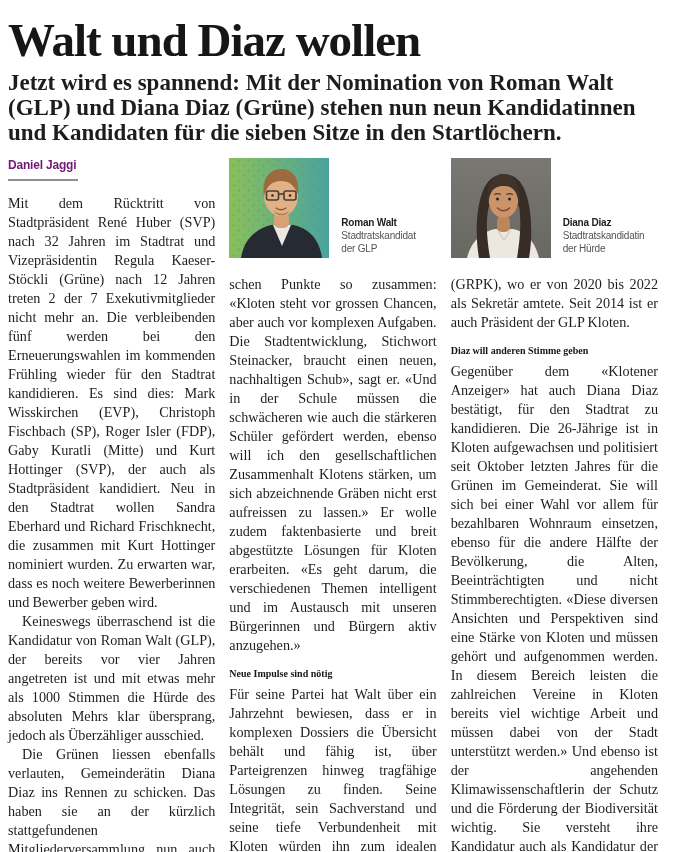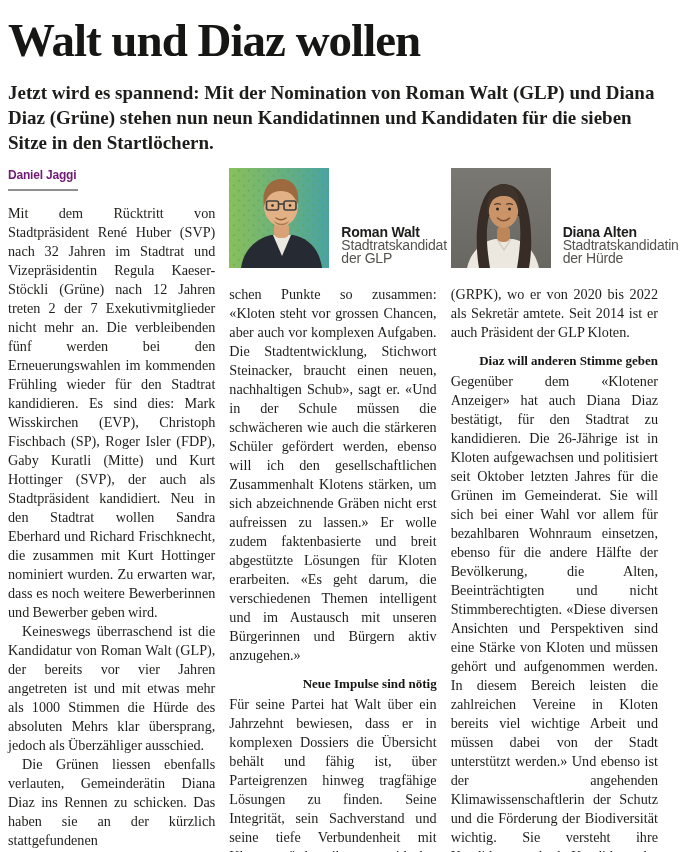--- a/index.html
+++ b/index.html
@@ -10,54 +10,53 @@
     color:#1d1d1b;
   }
   .page { width:682px; height:852px; padding:14px 24px 0 8px; }
 
   .headline {
     font-family:"Liberation Serif","DejaVu Serif",serif;
     font-weight:bold; font-size:47px; line-height:52px;
     letter-spacing:-1px; color:#161614;
   }
   .lead {
-    margin-top:14px; max-width:664px;
-    font-size:19px; line-height:25px; font-weight:bold; color:#1d1d1b;
+    margin-top:4px; max-width:664px;
+    font-size:23px; line-height:25px; font-weight:bold; color:#1d1d1b;
   }
 
   .content {
     display:grid; grid-template-columns:repeat(3,1fr); column-gap:14px;
     margin-top:13px;
   }
   .col { min-width:0; }
 
   .byline {
     font-family:"Liberation Sans","DejaVu Sans",sans-serif;
     font-weight:bold; font-size:12px; letter-spacing:-0.2px; color:#701a75;
   }
   .byline-rule { width:70px; height:2px; background:#8f8f8f; margin:7px 0 13px 0; }
 
   .figure { display:flex; align-items:flex-end; gap:12px; height:100px; margin-bottom:17px; }
   .photo { width:100px; height:100px; flex:0 0 100px; display:block; }
   .caption {
     font-family:"Liberation Sans","DejaVu Sans",sans-serif;
-    font-size:14px; line-height:13px; color:#55534f; padding-bottom:3px;
+    font-size:10px; line-height:13px; color:#55534f; padding-bottom:3px;
     letter-spacing:-0.2px;
   }
   .cap-name { font-weight:bold; color:#1d1d1b; }
 
   .para {
     font-size:14.2px; line-height:19px; text-align:justify;
     hyphens:auto; -webkit-hyphens:auto; word-spacing:-0.3px;
   }
   .indent { text-indent:14px; }
   .subhead {
-    font-size:13px; line-height:19px; font-weight:bold; color:#161614;
+    font-size:10px; line-height:19px; font-weight:bold; color:#161614;
     margin:9px 0 2px 0;
-    text-align:right;
   }
 </style>
 </head>
 <body>
 
 <div class="page">
 
   <h1 class="headline">
     <span>Walt und Diaz wollen</span><br>
   </h1>
@@ -134,21 +133,21 @@
           <rect x="46" y="58" width="13" height="16" rx="5" fill="#bd8558"></rect>
           <ellipse cx="52.5" cy="41" rx="15" ry="19" fill="#cb9468"></ellipse>
           <path d="M37 50 C34 26 42 16 52.5 16 C63 16 71 26 68 50 C67 34 63 28 52.5 28 C42 28 38 34 37 50 Z" fill="#3e342c"></path>
           <circle cx="46.5" cy="41" r="1.5" fill="#2c2420"></circle>
           <circle cx="58.5" cy="41" r="1.5" fill="#2c2420"></circle>
           <path d="M43.5 36.5 Q46.5 35 49.5 36.2" stroke="#4a3a2d" stroke-width="1.1" fill="none" stroke-linecap="round"></path>
           <path d="M55.5 36.2 Q58.5 35 61.5 36.5" stroke="#4a3a2d" stroke-width="1.1" fill="none" stroke-linecap="round"></path>
           <path d="M46.5 50 Q52.5 55.5 58.5 50" stroke="#7c4a33" stroke-width="1.6" fill="none" stroke-linecap="round"></path>
         </svg>
         <figcaption class="caption">
-          <div class="cap-name">Diana Alten</div>
+          <div class="cap-name">Diana Diaz</div>
           <div>Stadtratskandidatin</div>
           <div>der Hürde</div>
         </figcaption>
       </figure>
 
       <p class="para">(GRPK), wo er von 2020 bis 2022 als Sekretär amtete. Seit 2014 ist er auch Präsident der GLP Kloten.</p>
       <h3 class="subhead">Diaz will anderen Stimme geben</h3>
       <p class="para">Gegenüber dem «Klotener Anzeiger» hat auch Diana Diaz bestätigt, für den Stadtrat zu kandidieren. Die 26-Jährige ist in Kloten aufgewachsen und politisiert seit Oktober letzten Jahres für die Grünen im Gemeinderat. Sie will sich bei einer Wahl vor allem für bezahlbaren Wohnraum einsetzen, ebenso für die andere Hälfte der Bevölkerung, die Alten, Beeinträchtigten und nicht Stimmberechtigten. «Diese diversen Ansichten und Perspektiven sind eine Stärke von Kloten und müssen gehört und aufgenommen werden. In diesem Bereich leisten die zahlreichen Vereine in Kloten bereits viel wichtige Arbeit und müssen dabei von der Stadt unterstützt werden.» Und ebenso ist der angehenden Klimawissenschaftlerin der Schutz und die Förderung der Biodiversität wichtig. Sie versteht ihre Kandidatur auch als Kandidatur der Frauen und Jungen. Diaz: «Sie sind klar unterrepräsentiert im Stadtrat.» Und was viele nicht wissen: Auch sie ist eng mit dem EHC Kloten verbunden. In ihrer Freizeit bedient sie nämlich den Videowürfel und spielt die Musik ein.</p>
 
     </div>

